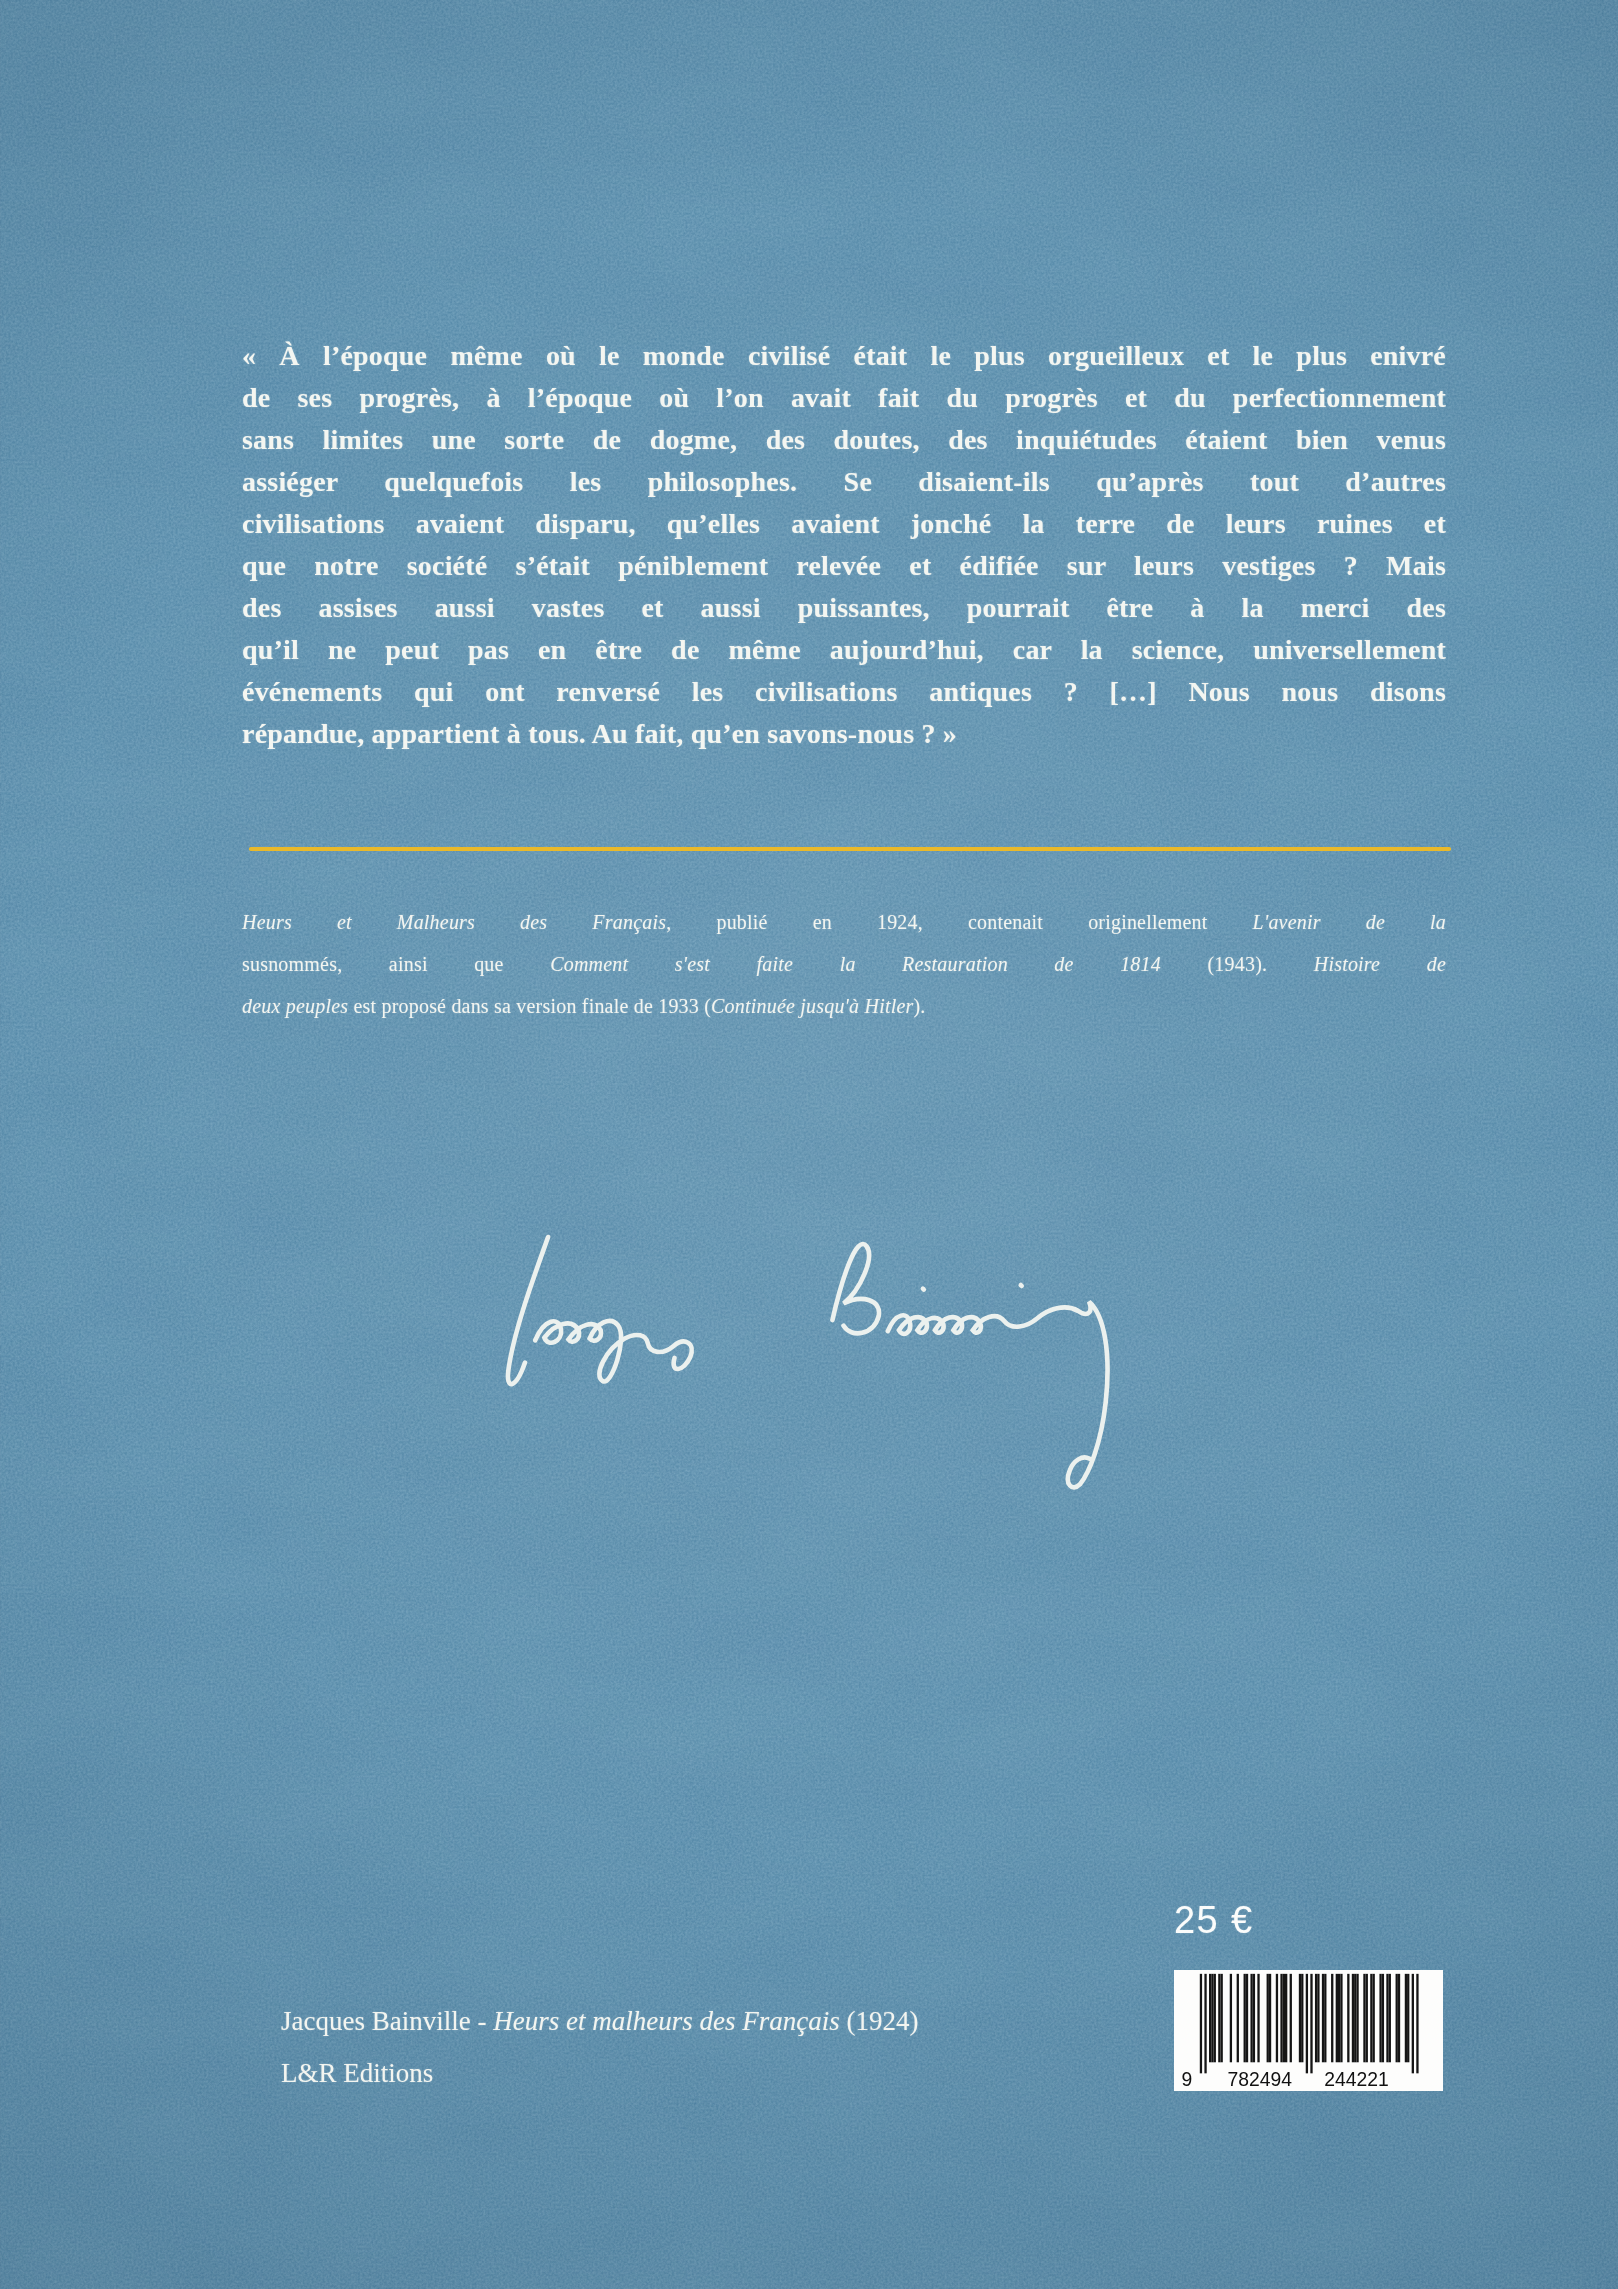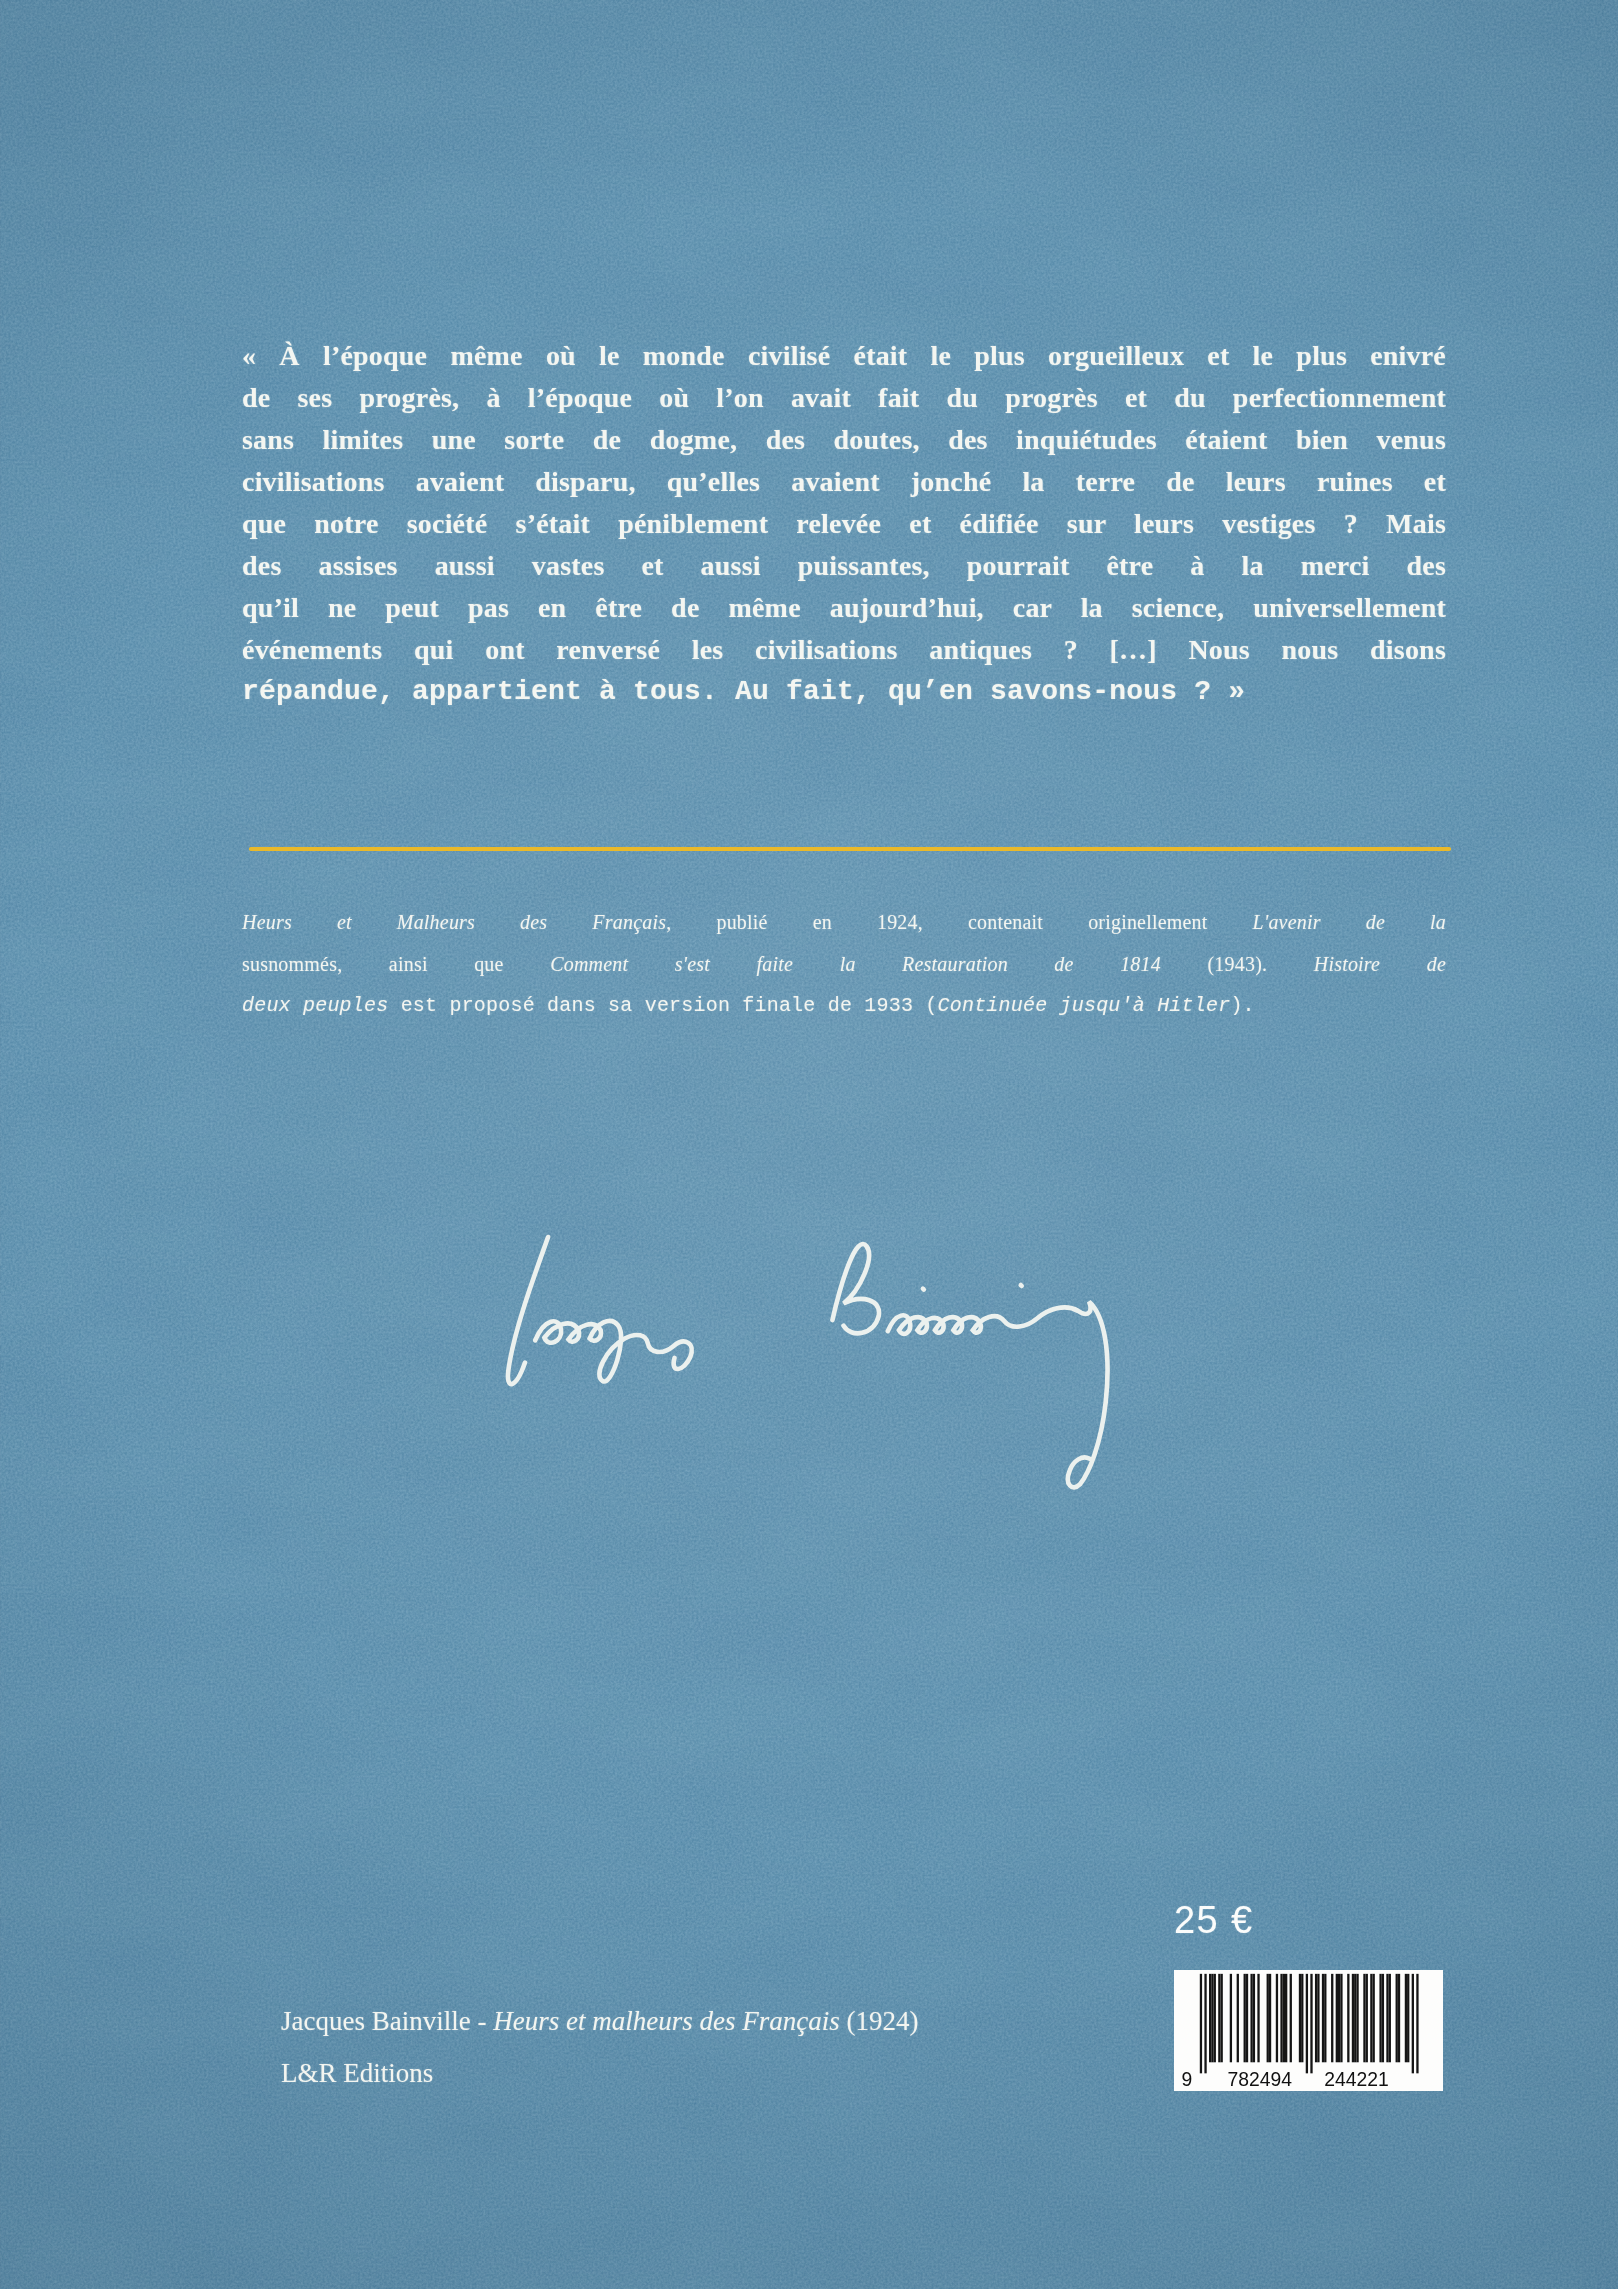--- a/index.html
+++ b/index.html
@@ -31,21 +31,21 @@
   }
   
   #description-block{
     left:242px;top:901px;width:1204px;
     color:#f3f5f0;
     font-size:20px;font-weight:400;line-height:42px;
     letter-spacing:0.2px;
     text-shadow:0 0 1.8px rgba(220,235,245,.4);
   }
   .jline{text-align:justify;text-align-last:justify;}
-  .jline.last{text-align-last:left;font-family:Liberation Mono, monospace;}
+  .jline.last{text-align-last:left;}
   
   #divider-rule{
     left:249px;top:847px;width:1202px;height:3.7px;
     border-radius:1.8px;
   }
   
   #signature{left:489px;top:1211px;}
   
   #price-label{
     left:1174px;top:1899px;
@@ -87,20 +87,21 @@
     <rect x="0" y="0" width="1754" height="2481" fill="#4d82a3"></rect>
     <rect x="0" y="0" width="1754" height="2481" filter="url(#blotch)"></rect>
     <rect x="0" y="0" width="1754" height="2481" filter="url(#felt)"></rect>
   </svg>
   <div id="vignette"></div>
 
   <div id="quote-block" class="abs">
       <div class="jline">« À l’époque même où le monde civilisé était le plus orgueilleux et le plus enivré</div>
       <div class="jline">de ses progrès, à l’époque où l’on avait fait du progrès et du perfectionnement</div>
       <div class="jline">sans limites une sorte de dogme, des doutes, des inquiétudes étaient bien venus</div>
+      <div class="jline">assiéger quelquefois les philosophes. Se disaient-ils qu’après tout d’autres</div>
       <div class="jline">civilisations avaient disparu, qu’elles avaient jonché la terre de leurs ruines et</div>
       <div class="jline">que notre société s’était péniblement relevée et édifiée sur leurs vestiges ? Mais</div>
       <div class="jline">des assises aussi vastes et aussi puissantes, pourrait être à la merci des</div>
       <div class="jline">qu’il ne peut pas en être de même aujourd’hui, car la science, universellement</div>
       <div class="jline">événements qui ont renversé les civilisations antiques ? […] Nous nous disons</div>
       <div class="jline last">répandue, appartient à tous. Au fait, qu’en savons-nous ? »</div>
     </div>
 
   <div id="divider-rule" class="abs" style="background: rgb(233, 185, 43);"></div>
 

